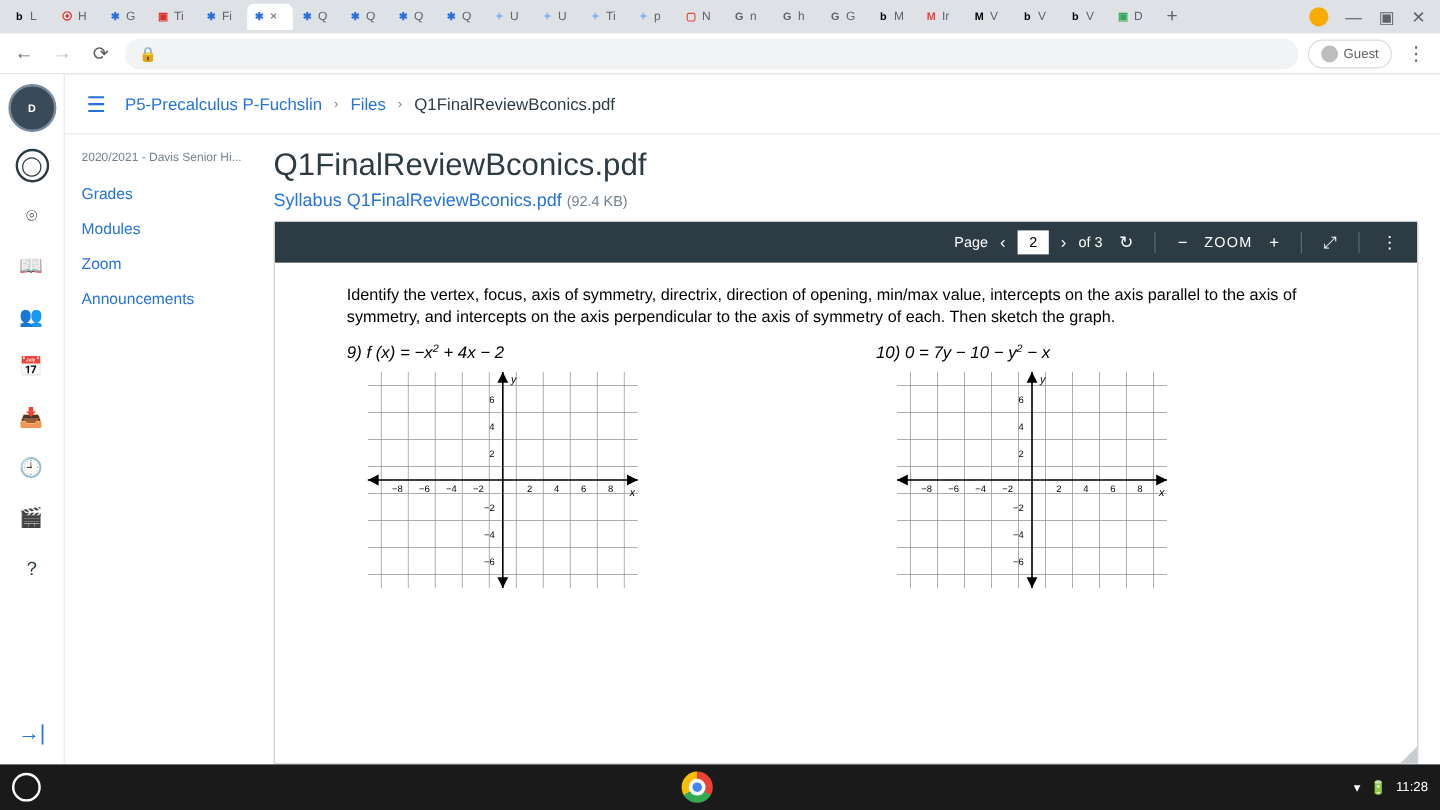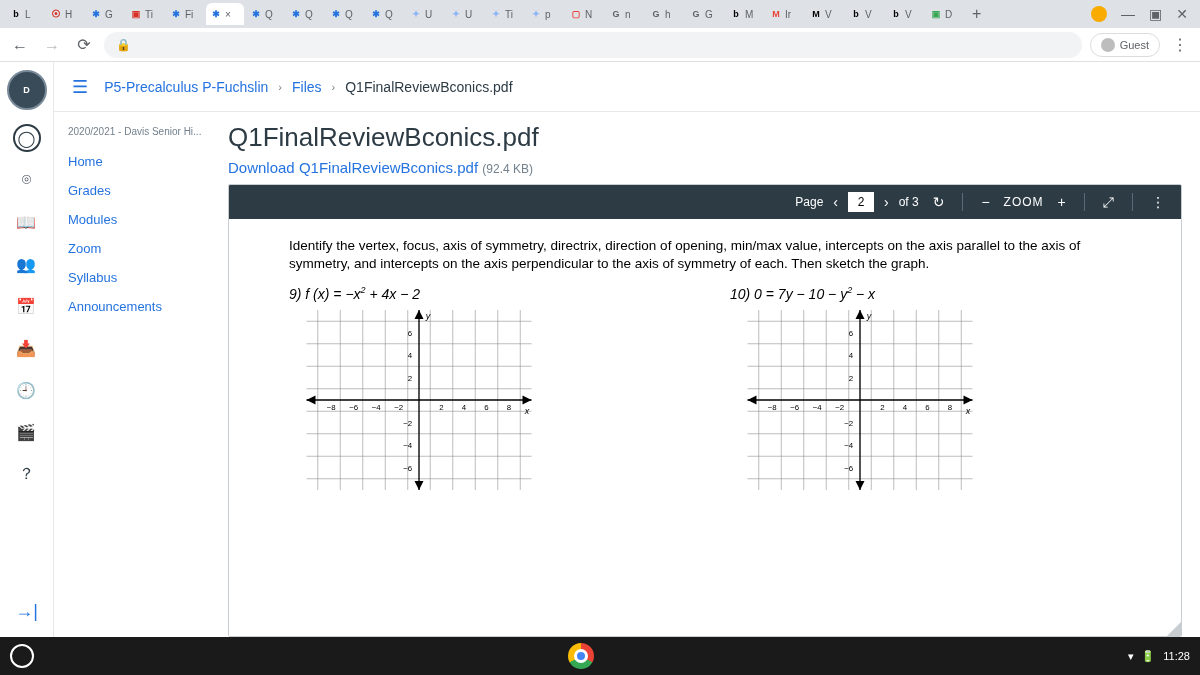--- a/index.html
+++ b/index.html
@@ -199,33 +199,31 @@
       <span class="sep">›</span>
       <span class="link">Files</span>
       <span class="sep">›</span>
       <span>Q1FinalReviewBconics.pdf</span>
     </div>
 
     <div class="course-body">
       <div class="course-nav">
         <div class="term">2020/2021 - Davis Senior Hi...</div>
         <div id="course-nav-items">
-            <div class="item">Home</div>
             <div class="item">Grades</div>
             <div class="item">Modules</div>
             <div class="item">Zoom</div>
-            <div class="item">Syllabus</div>
             <div class="item">Announcements</div>
           </div>
       </div>
 
       <div class="file-area">
         <div class="file-title">Q1FinalReviewBconics.pdf</div>
         <div class="file-dl">
-          <span>Download Q1FinalReviewBconics.pdf</span>
+          <span>Syllabus Q1FinalReviewBconics.pdf</span>
           <span class="size">(92.4 KB)</span>
         </div>
 
         <div class="viewer">
           <div class="viewer-tb">
             <div class="page-ctrl">
               <span>Page</span>
               <span class="vbtn">‹</span>
               <input value="2" style="">
               <span class="vbtn">›</span>

